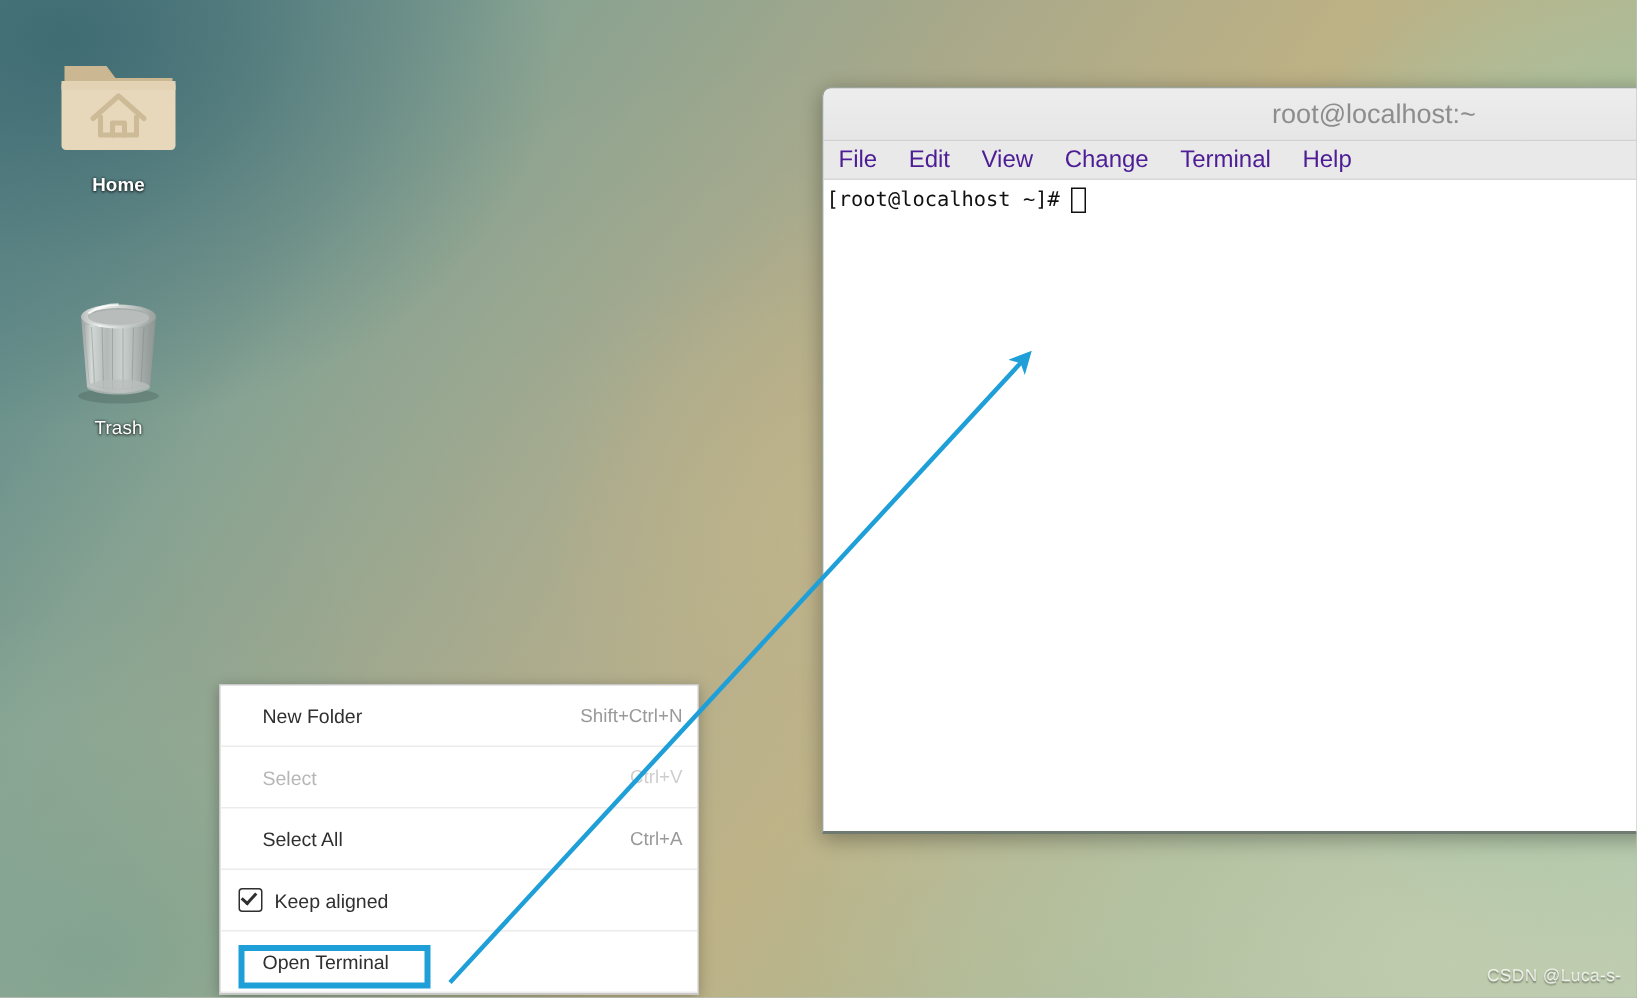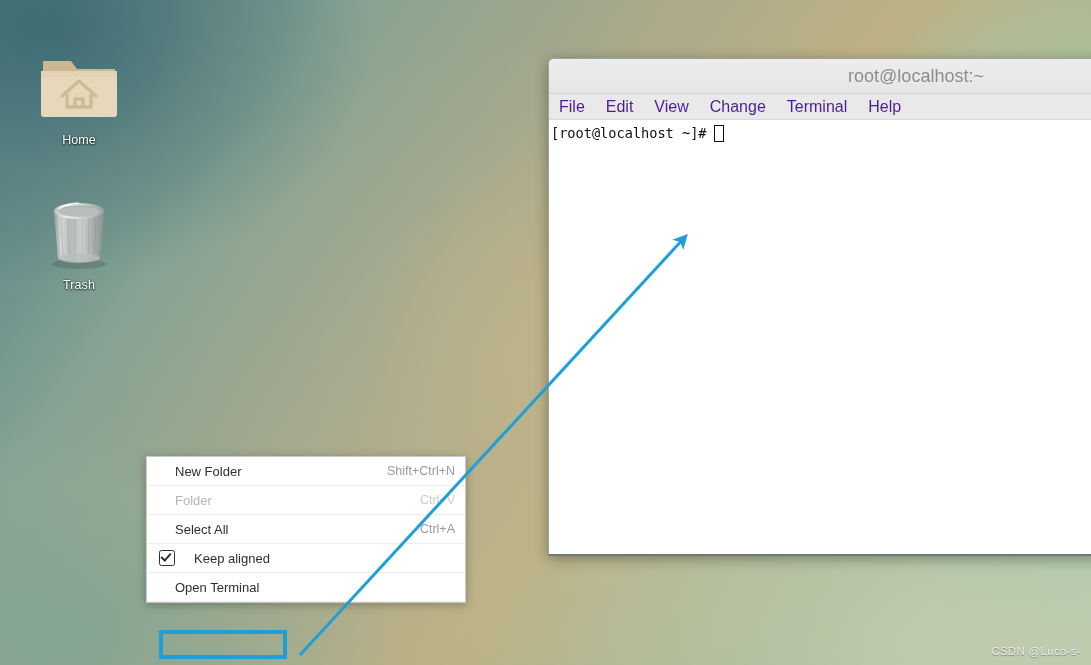--- a/index.html
+++ b/index.html
@@ -45,21 +45,21 @@
     text-align: center;
     user-select: none;
   }
   .desk-icon .label {
     margin-top: 4px;
     font-size: 12.5px;
     color: #ffffff;
     text-shadow: 0 1px 2px rgba(0,0,0,0.75), 0 0 2px rgba(0,0,0,0.6);
     letter-spacing: 0.1px;
   }
-  #icon-home { left: 24px; top: 45px; }
+  #icon-home { left: 24px; top: 28px; font-weight: bold; }
   #icon-trash { left: 24px; top: 190px; }
 
   .folder-svg, .trash-svg { display: block; margin: 0 auto; }
 
   
   .terminal-window {
     position: absolute;
     left: 548px;
     top: 58px;
     width: 560px;
@@ -136,31 +136,30 @@
     left: 146px;
     top: 456px;
     width: 320px;
     background: #ffffff;
     border: 1px solid #c8c8c8;
     box-shadow: 0 2px 9px rgba(0,0,0,0.26);
     box-sizing: border-box;
     padding: 0;
   }
   .ctx-item {
-    height: 29px;
+    height: 41px;
     display: flex;
     align-items: center;
     padding: 0 10px 0 14px;
     border-bottom: 1px solid #ececec;
     box-sizing: border-box;
     position: relative;
     cursor: default;
     font-size: 13px;
     color: #2f2f2f;
-    gap: 11px;
   }
   .ctx-item:last-child { border-bottom: none; }
   .ctx-item.disabled { color: #b6b6b6; }
   .ctx-item .ctx-label { flex: 1; white-space: nowrap; }
   .ctx-item .ctx-shortcut {
     font-size: 12.5px;
     color: #9a9a9a;
     margin-left: 16px;
     white-space: nowrap;
   }
@@ -304,21 +303,21 @@
   </div>
 
   <div class="context-menu">
 
     <div class="ctx-item no-check">
       <span class="ctx-label">New Folder</span>
       <span class="ctx-shortcut">Shift+Ctrl+N</span>
     </div>
 
     <div class="ctx-item no-check disabled">
-      <span class="ctx-label">Folder</span>
+      <span class="ctx-label">Select</span>
       <span class="ctx-shortcut">Ctrl+V</span>
     </div>
 
     <div class="ctx-item no-check">
       <span class="ctx-label">Select All</span>
       <span class="ctx-shortcut">Ctrl+A</span>
     </div>
 
     <div class="ctx-item with-check">
       <span class="ctx-check"></span>

